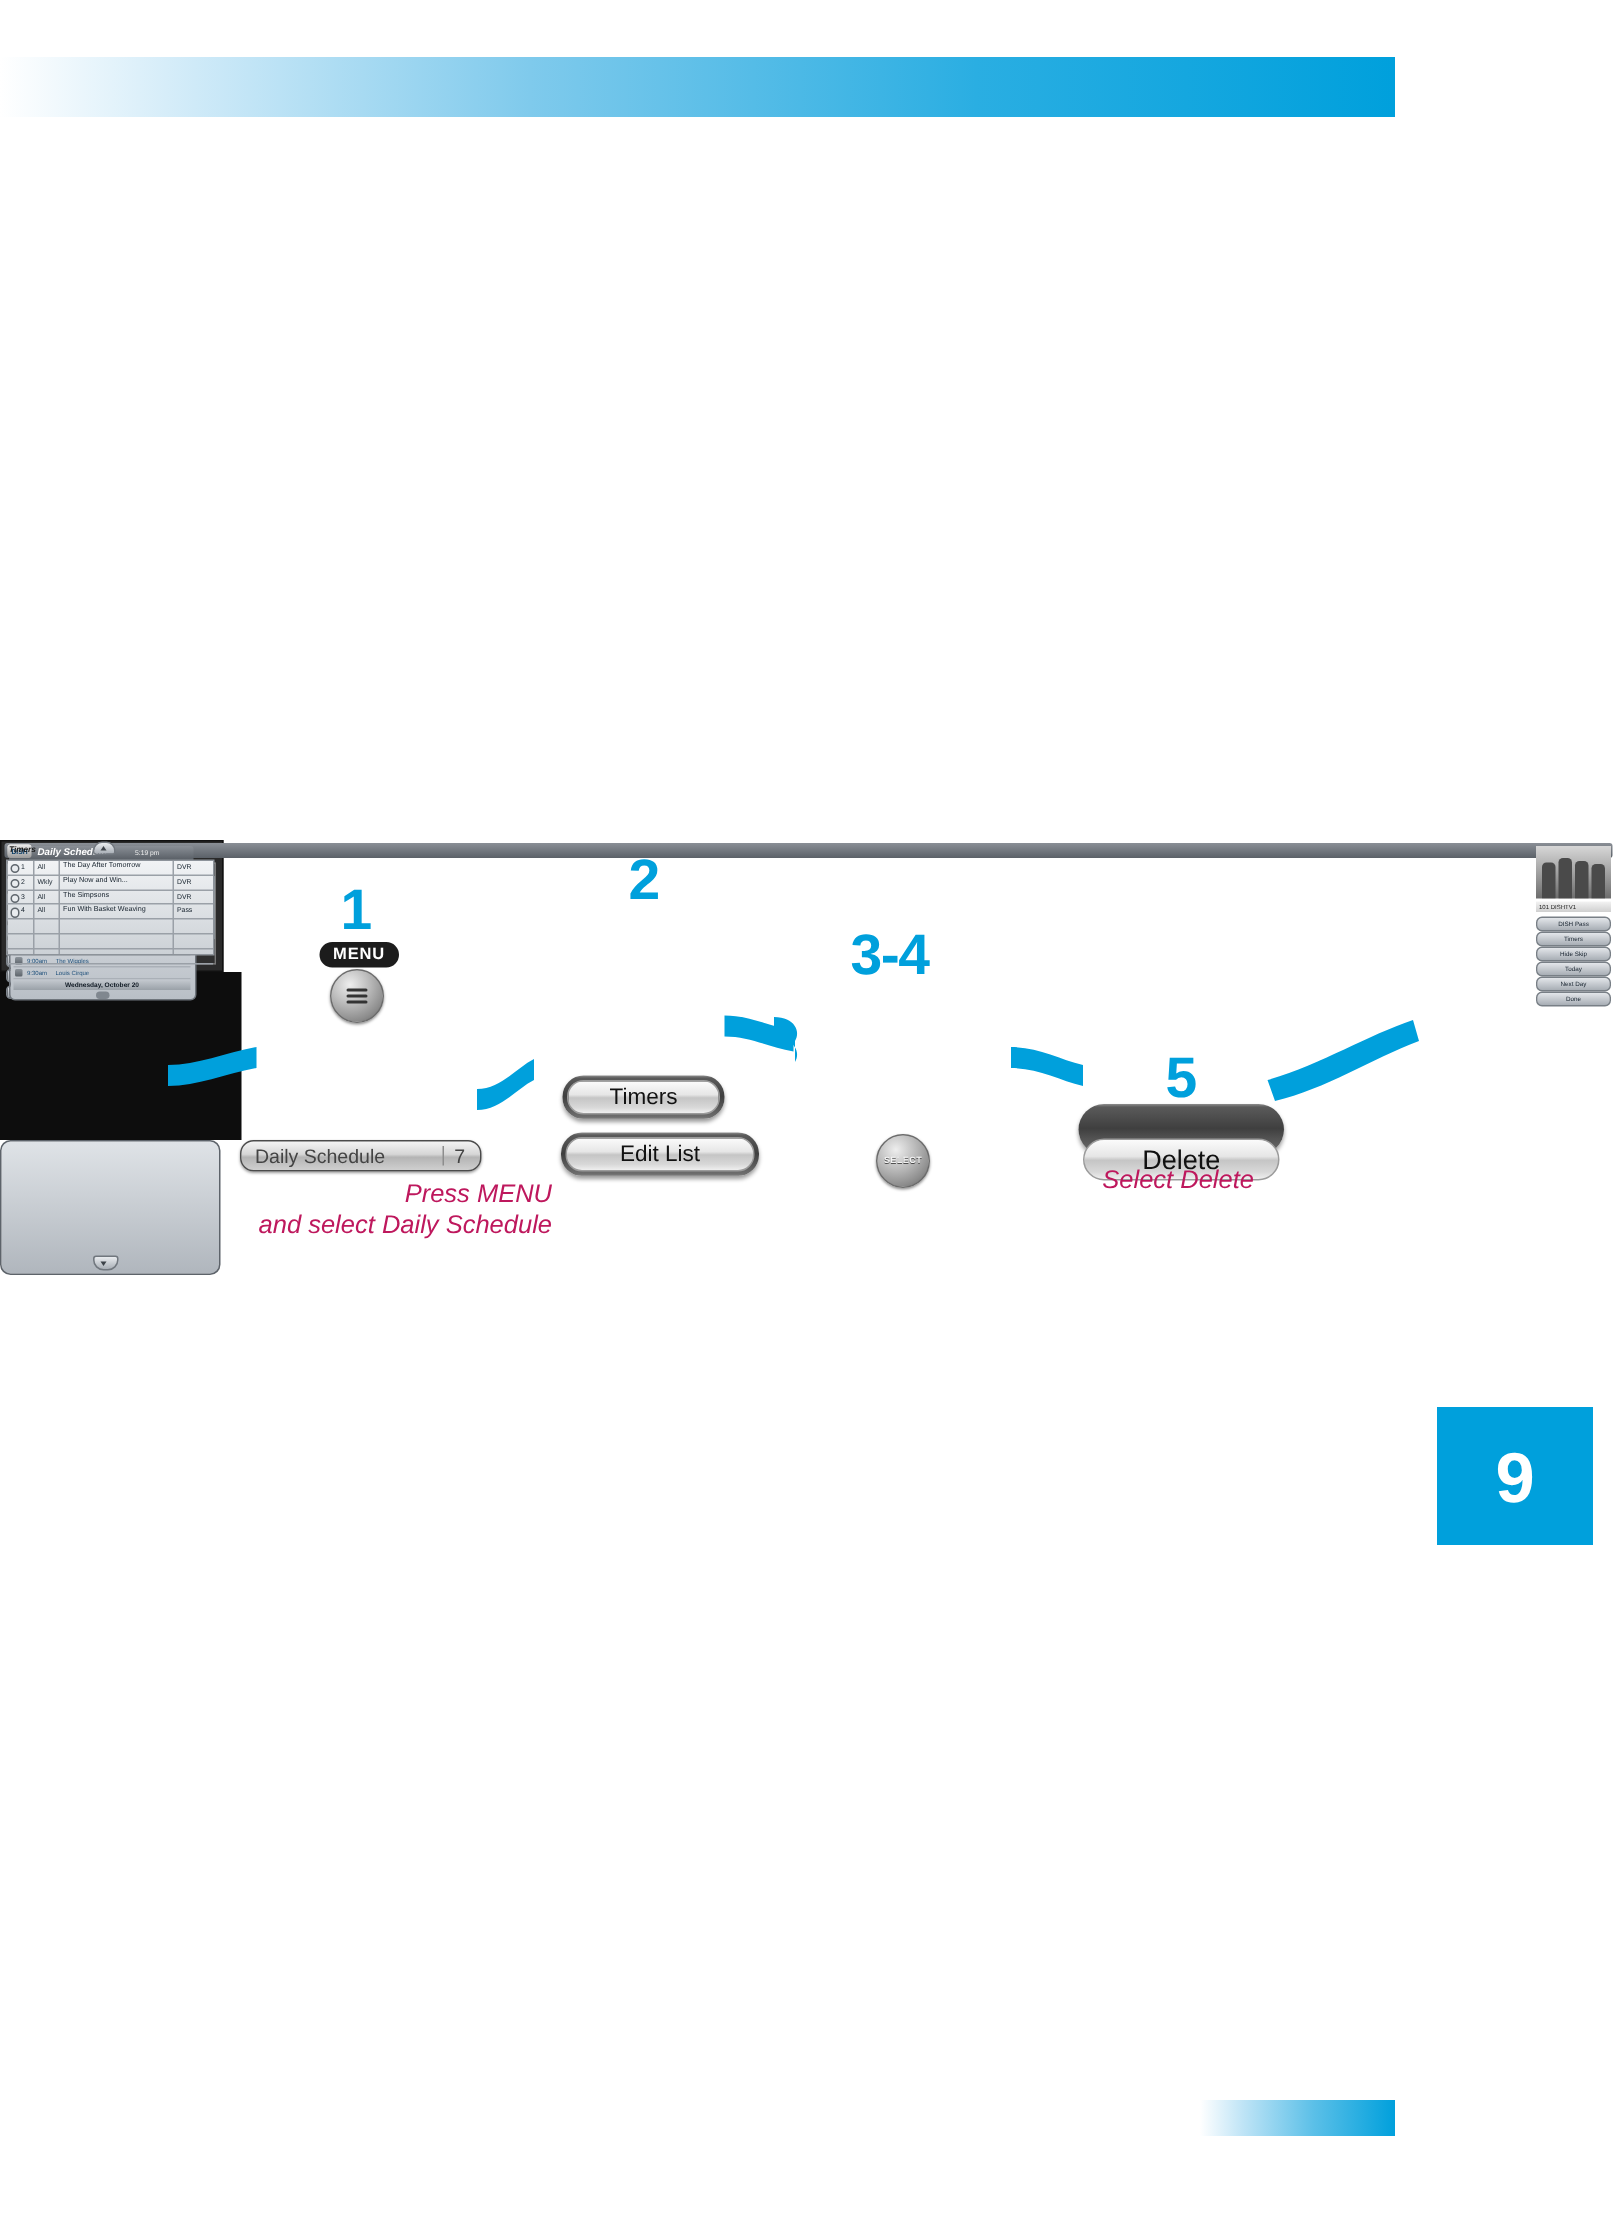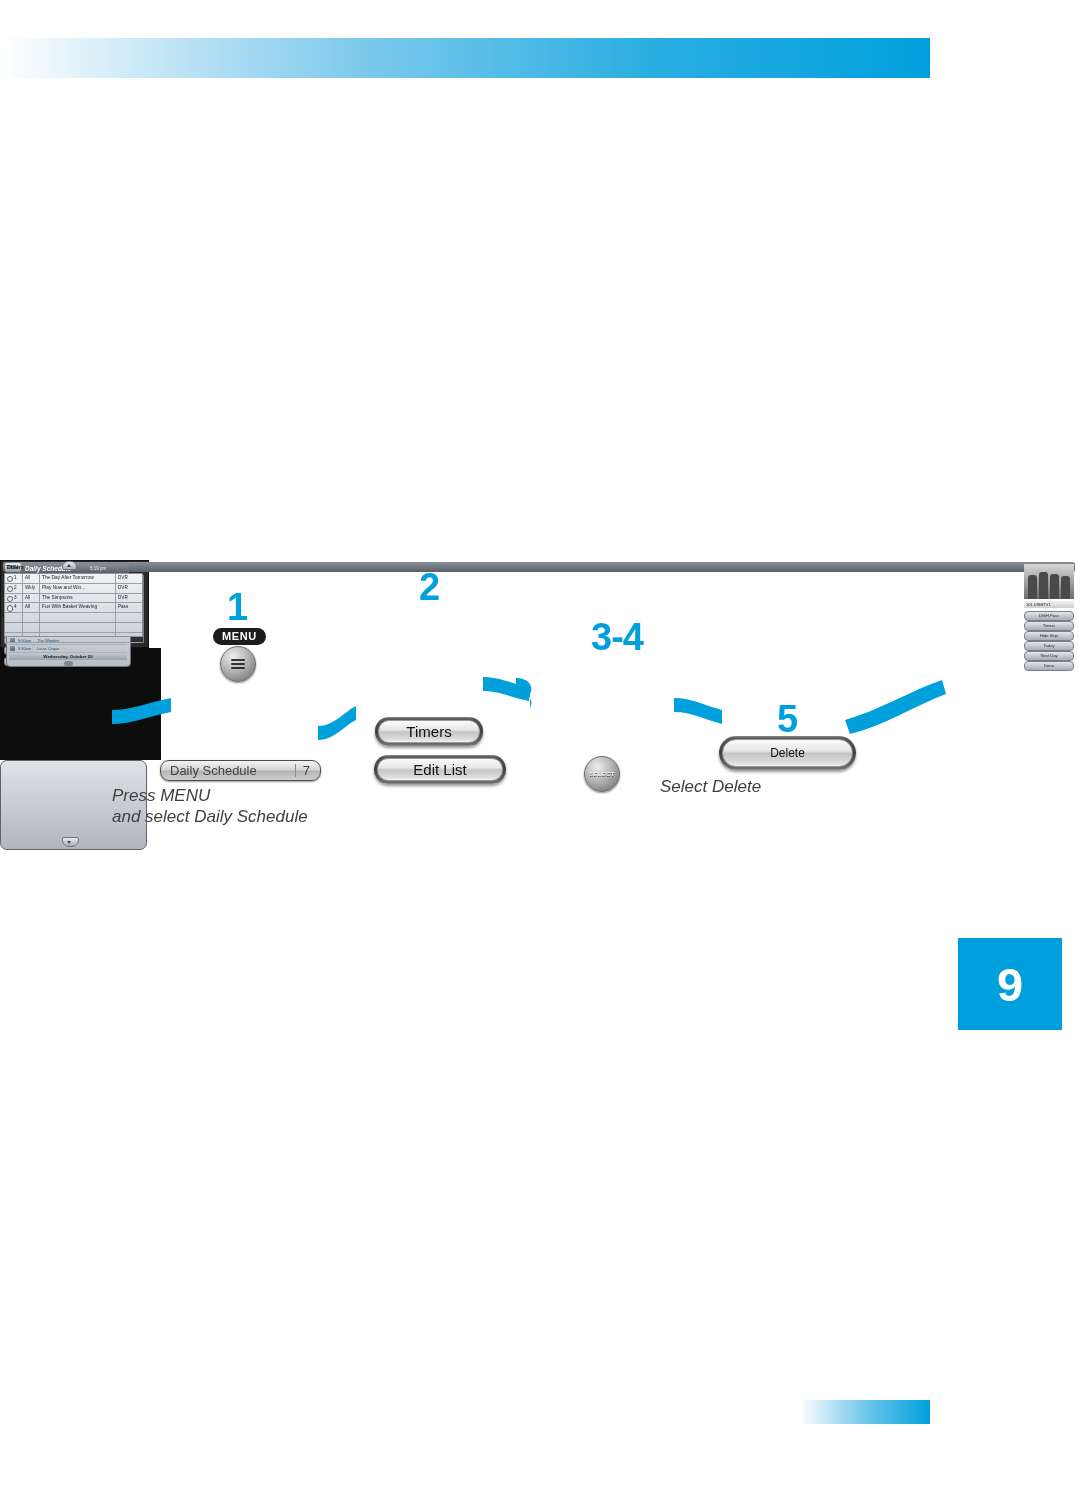--- a/index.html
+++ b/index.html
@@ -175,25 +175,25 @@
     background:linear-gradient(to bottom,#fbfbfb 0%,#e6e6e6 42%,#c5c5c5 52%,#d8d8d8 82%,#efefef 100%);
     border:1px solid #9b9b9b;box-sizing:border-box;
     display:flex;align-items:center;justify-content:center;
     color:#111;
   }
   #btn-timers{left:375px;top:157px;width:108px;height:29px;}
   #btn-timers .face{font-size:15px;}
   #btn-editlist{left:374px;top:195px;width:132px;height:29px;}
   #btn-editlist .face{font-size:15px;}
   #btn-delete{left:719px;top:176px;width:137px;height:34px;border-radius:17px;}
-  #btn-delete .face{font-size:12px;border-radius:14px;}
-
-  
-  .caption{position:absolute;font-style:italic;font-size:17px;color:#404040;
-    text-align:left;line-height:21px;white-space:pre-line;}
+  #btn-delete .face{font-size:18px;border-radius:14px;margin-top:20px;}
+
+  
+  .caption{position:absolute;font-style:italic;font-size:17px;color:#be185d;
+    text-align:right;line-height:21px;white-space:pre-line;}
 
   
   #flow svg{position:absolute;left:0;top:0;width:1078px;height:290px;overflow:visible;}
 </style>
 </head>
 <body>
 
 <div id="top-bar"></div>
 <div id="bottom-bar"></div>
 <div id="page-badge">9</div>
@@ -358,21 +358,21 @@
   </div>
 
   <div class="gbtn" id="btn-timers">
     <div class="face">Timers</div>
   </div>
   <div class="gbtn" id="btn-editlist">
     <div class="face">Edit List</div>
   </div>
 
 
-  <div class="step-num" style="left:580px;top:58px;width:74px;">3-4</div>
+  <div class="step-num" style="left:556px;top:58px;width:74px;">3-4</div>
 
   <div id="screen3">
     <div class="s3-head">
       <div class="t">Timers</div>
     </div>
     <div class="s3-up"></div>
 
     <div class="s3-grid">
       <div class="s3-vline" style="left:17px;"></div>
       <div class="s3-vline" style="left:34px;"></div>

